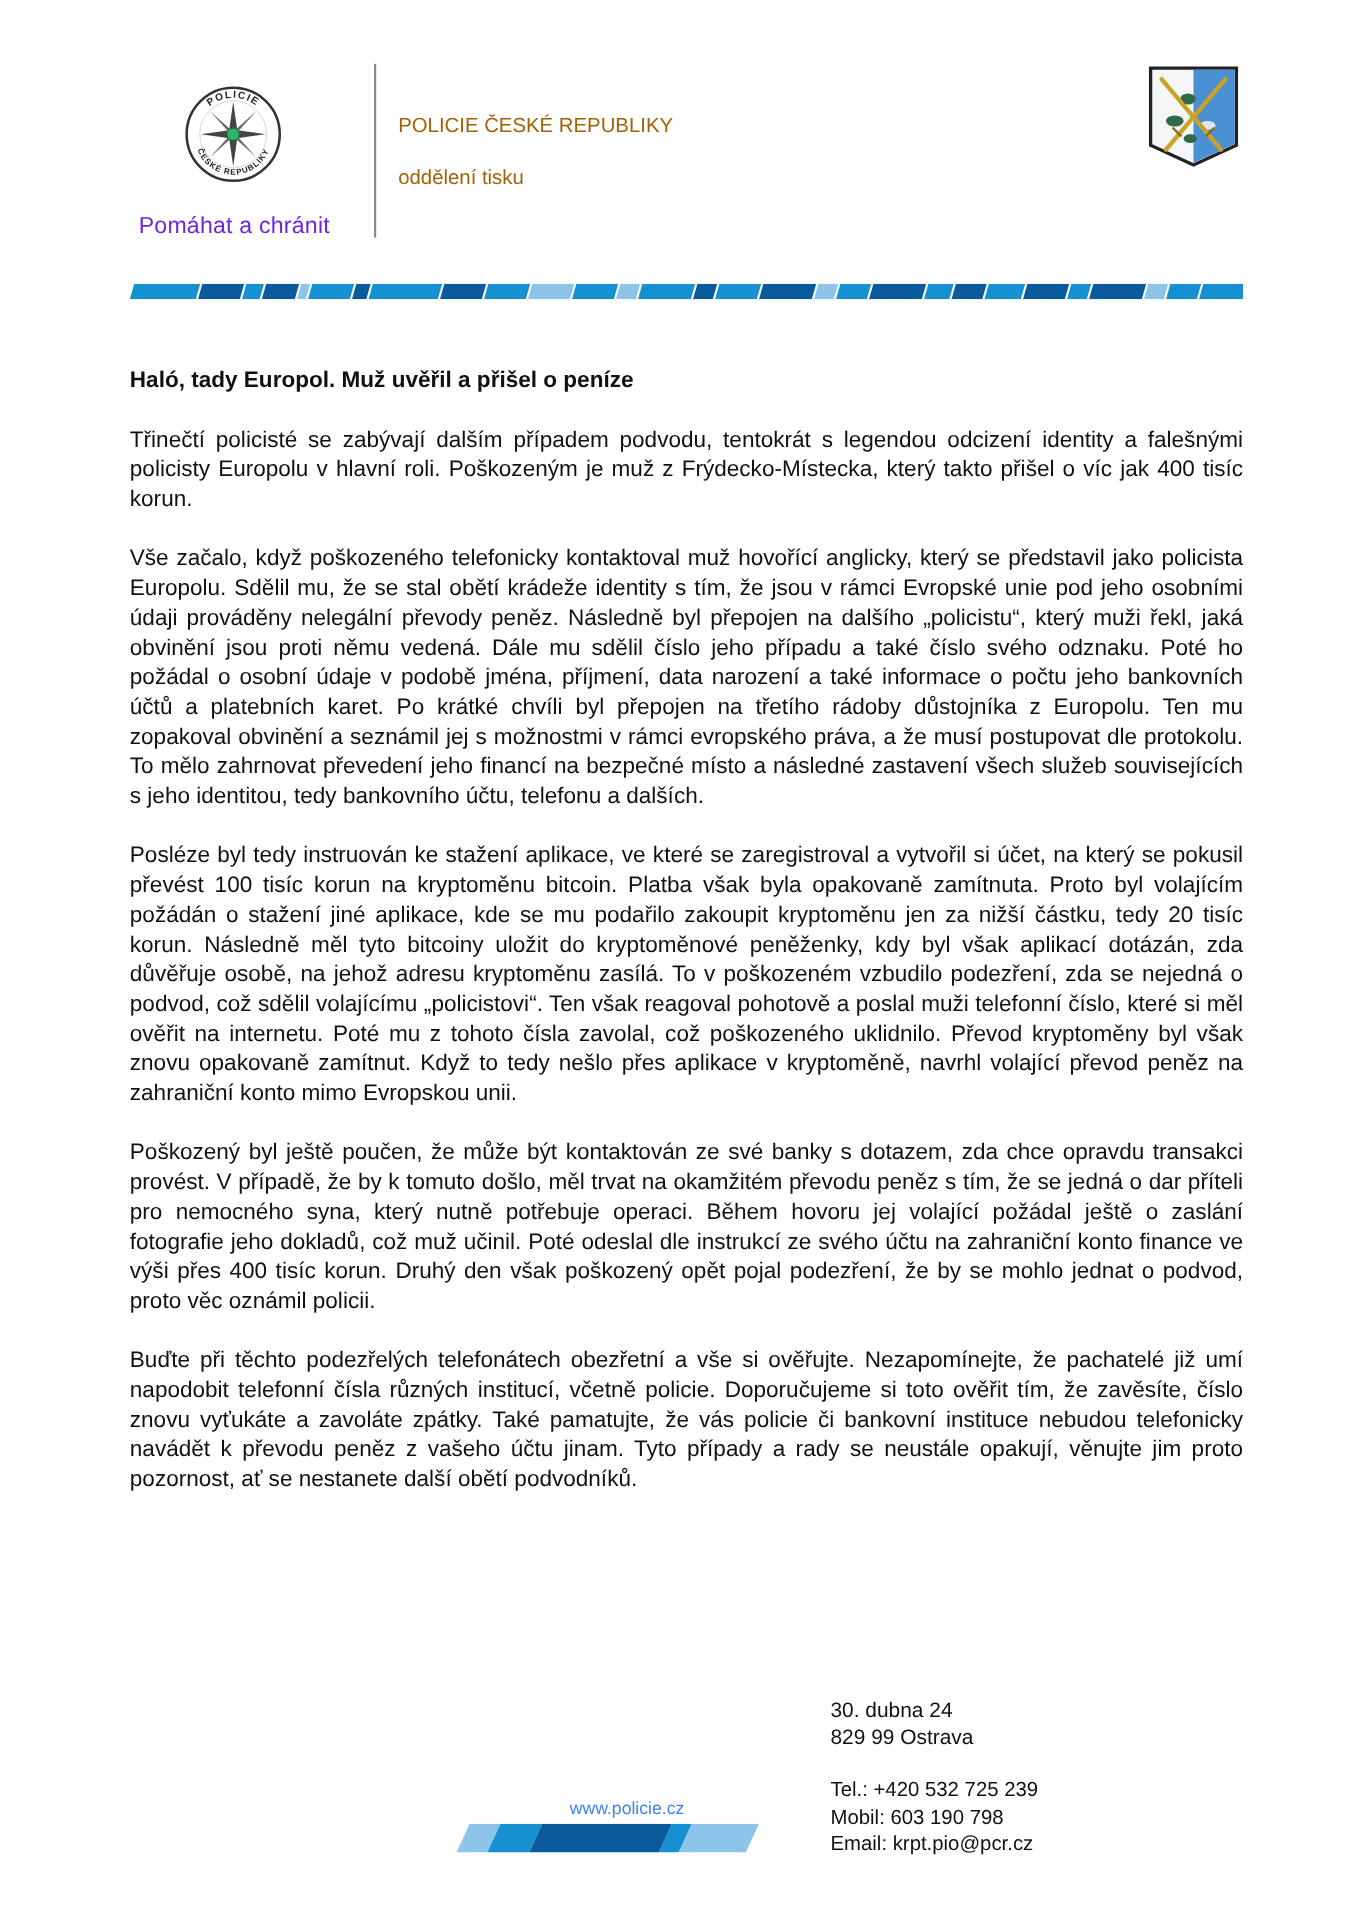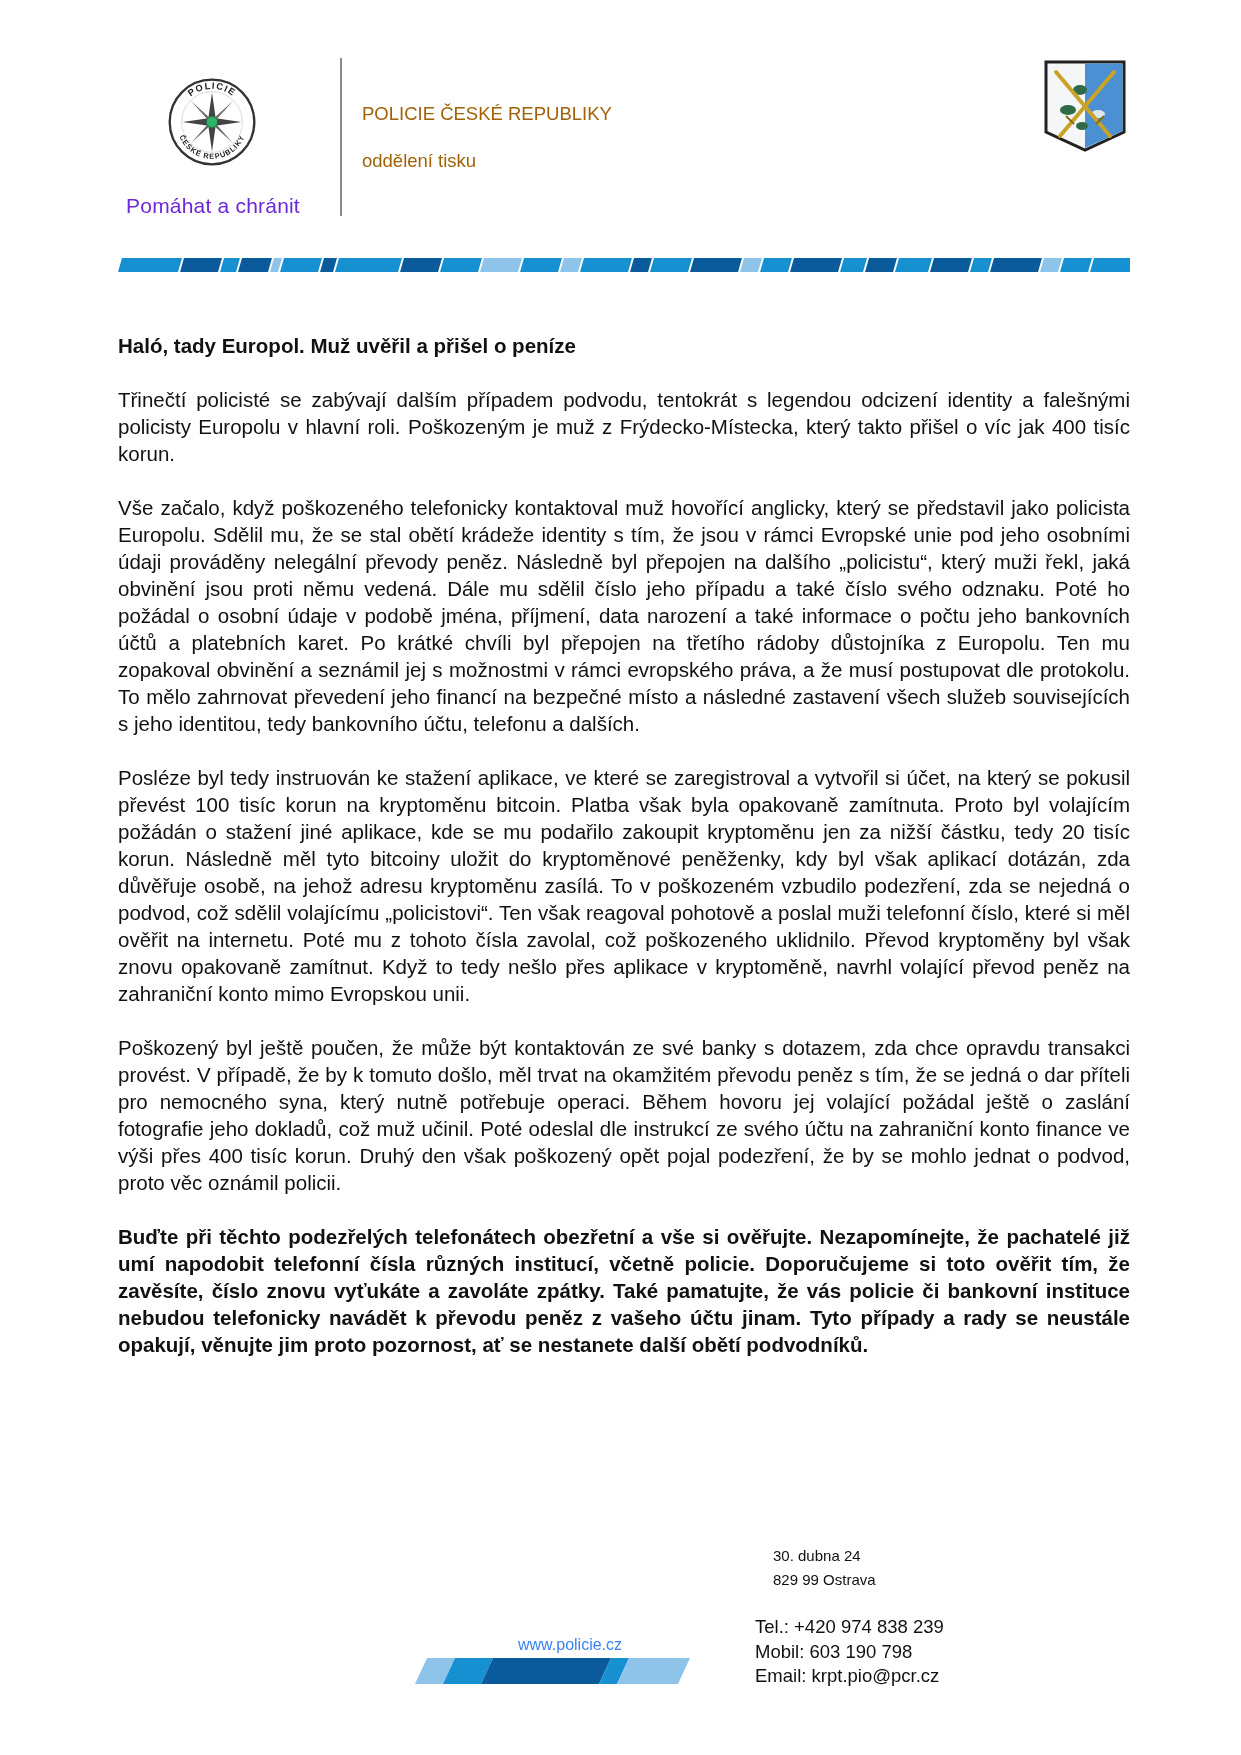--- a/index.html
+++ b/index.html
@@ -17,25 +17,25 @@
   #header-text .gap { height: 24px; }
   #crest { left: 1040px; top: 58px; width: 90px; height: 96px; }
 
   
   #top-stripe { left: 118px; top: 258px; width: 1012px; height: 14px; }
 
   
   #content { left: 118px; top: 332px; width: 1012px; font-size: 20.5px; line-height: 27px; }
   #headline { font-weight: bold; margin: 0 0 27px 0; font-size: 20.5px; }
   .para { margin: 0 0 27px 0; text-align: justify; }
-  .para.bold { font-weight: bold; }
+  .para.bold { font-weight: normal; }
   #signature { margin: 0; }
 
   
-  #footer-address { left: 755px; top: 1544px; font-size: 15px; line-height: 24px; margin-left: 18px; }
+  #footer-address { left: 755px; top: 1544px; font-size: 19px; line-height: 24px; }
   #footer-contacts { left: 755px; top: 1615px; font-size: 18.5px; line-height: 24.5px; }
   #footer-web { left: 518px; top: 1636px; font-size: 16px; color: #3b82f6; }
   #footer-stripe { left: 415px; top: 1658px; width: 275px; height: 26px; }
 </style>
 </head>
 <body>
 
 <div class="abs" id="logo-wrap">
   <svg id="police-star" viewBox="0 0 100 100">
     <circle cx="50" cy="50" r="46" fill="#fff" stroke="#333" stroke-width="2.5"></circle>
@@ -133,21 +133,21 @@
   <p class="para">Posléze byl tedy instruován ke stažení aplikace, ve které se zaregistroval a vytvořil si účet, na který se pokusil převést 100 tisíc korun na kryptoměnu bitcoin. Platba však byla opakovaně zamítnuta. Proto byl volajícím požádán o stažení jiné aplikace, kde se mu podařilo zakoupit kryptoměnu jen za nižší částku, tedy 20 tisíc korun. Následně měl tyto bitcoiny uložit do kryptoměnové peněženky, kdy byl však aplikací dotázán, zda důvěřuje osobě, na jehož adresu kryptoměnu zasílá. To v poškozeném vzbudilo podezření, zda se nejedná o podvod, což sdělil volajícímu „policistovi“. Ten však reagoval pohotově a poslal muži telefonní číslo, které si měl ověřit na internetu. Poté mu z tohoto čísla zavolal, což poškozeného uklidnilo. Převod kryptoměny byl však znovu opakovaně zamítnut. Když to tedy nešlo přes aplikace v kryptoměně, navrhl volající převod peněz na zahraniční konto mimo Evropskou unii.</p>
   <p class="para">Poškozený byl ještě poučen, že může být kontaktován ze své banky s dotazem, zda chce opravdu transakci provést. V případě, že by k tomuto došlo, měl trvat na okamžitém převodu peněz s tím, že se jedná o dar příteli pro nemocného syna, který nutně potřebuje operaci. Během hovoru jej volající požádal ještě o zaslání fotografie jeho dokladů, což muž učinil. Poté odeslal dle instrukcí ze svého účtu na zahraniční konto finance ve výši přes 400 tisíc korun. Druhý den však poškozený opět pojal podezření, že by se mohlo jednat o podvod, proto věc oznámil policii.</p>
   <p class="para bold">Buďte při těchto podezřelých telefonátech obezřetní a vše si ověřujte. Nezapomínejte, že pachatelé již umí napodobit telefonní čísla různých institucí, včetně policie. Doporučujeme si toto ověřit tím, že zavěsíte, číslo znovu vyťukáte a zavoláte zpátky. Také pamatujte, že vás policie či bankovní instituce nebudou telefonicky navádět k převodu peněz z vašeho účtu jinam. Tyto případy a rady se neustále opakují, věnujte jim proto pozornost, ať se nestanete další obětí podvodníků.</p>
 </div>
 
 <div class="abs" id="footer-address">
   <div>30. dubna 24</div>
   <div>829 99 Ostrava</div>
 </div>
 <div class="abs" id="footer-contacts">
-  <div>Tel.: +420 974 838 239</div>
+  <div>Tel.: +420 532 725 239</div>
   <div>Mobil: 603 190 798</div>
   <div>Email: krpt.pio@pcr.cz</div>
 </div>
 <div class="abs" id="footer-web">www.policie.cz</div>
 <svg class="abs" id="footer-stripe" viewBox="0 0 275 26" preserveAspectRatio="none">
   <polygon points="12,0 40,0 28,26 0,26" fill="#8ec3ea"></polygon>
   <polygon points="40,0 78,0 66,26 28,26" fill="#1690d0"></polygon>
   <polygon points="78,0 196,0 184,26 66,26" fill="#0a5a9c"></polygon>
   <polygon points="196,0 214,0 202,26 184,26" fill="#1690d0"></polygon>
   <polygon points="214,0 275,0 263,26 202,26" fill="#8ec3ea"></polygon>

